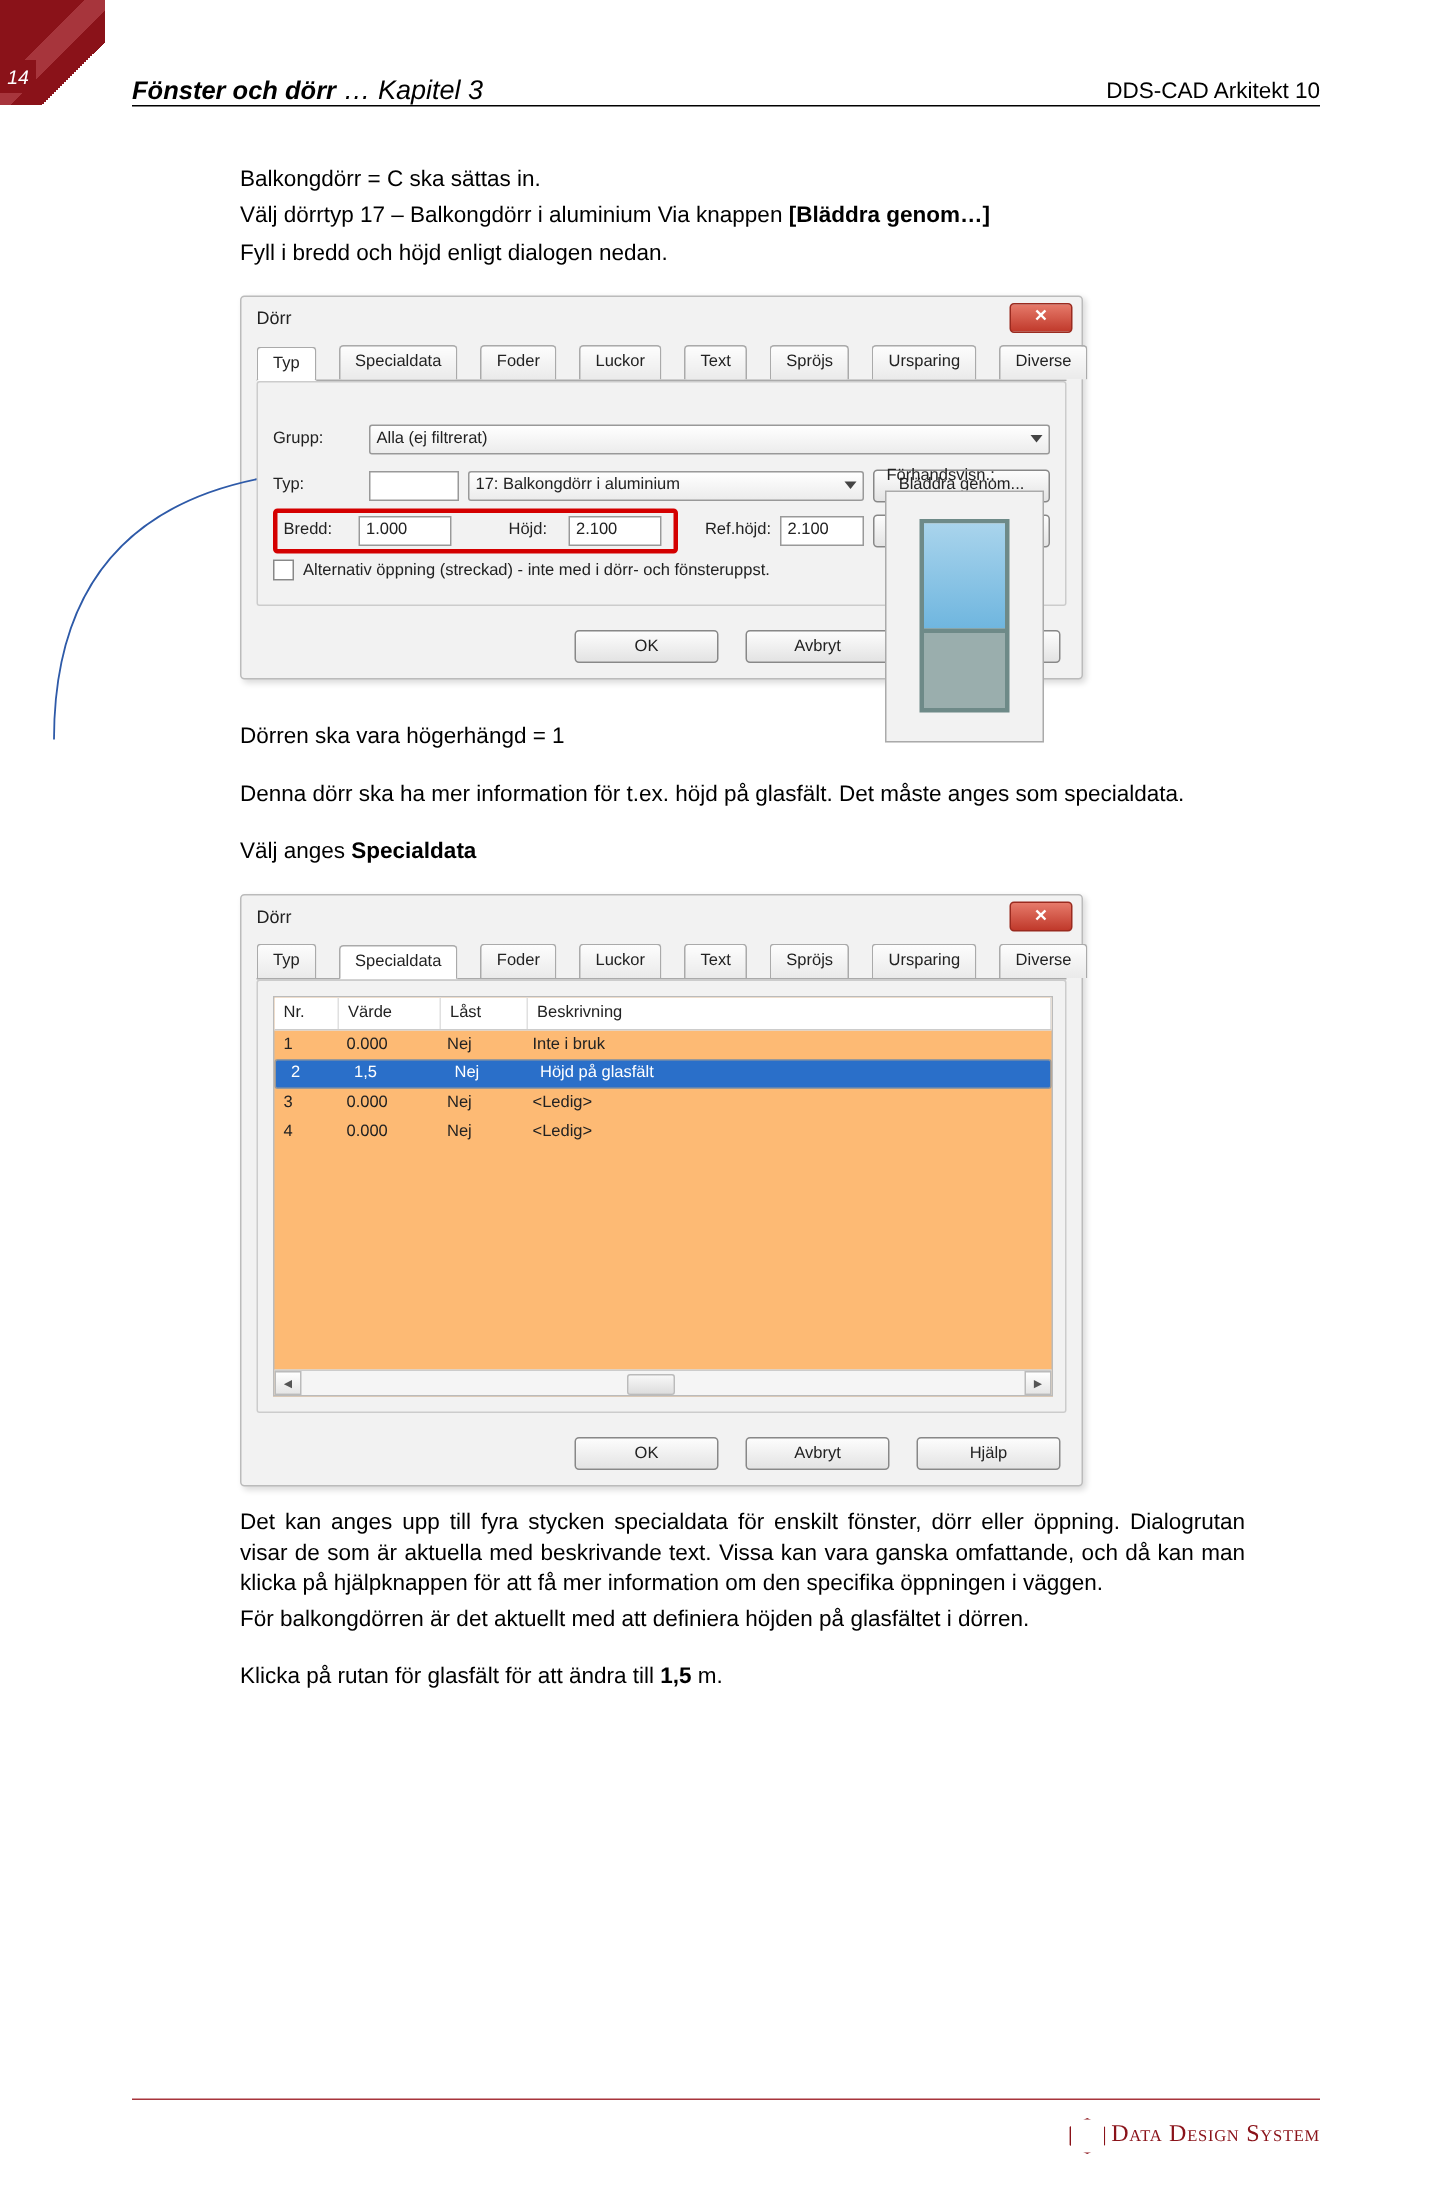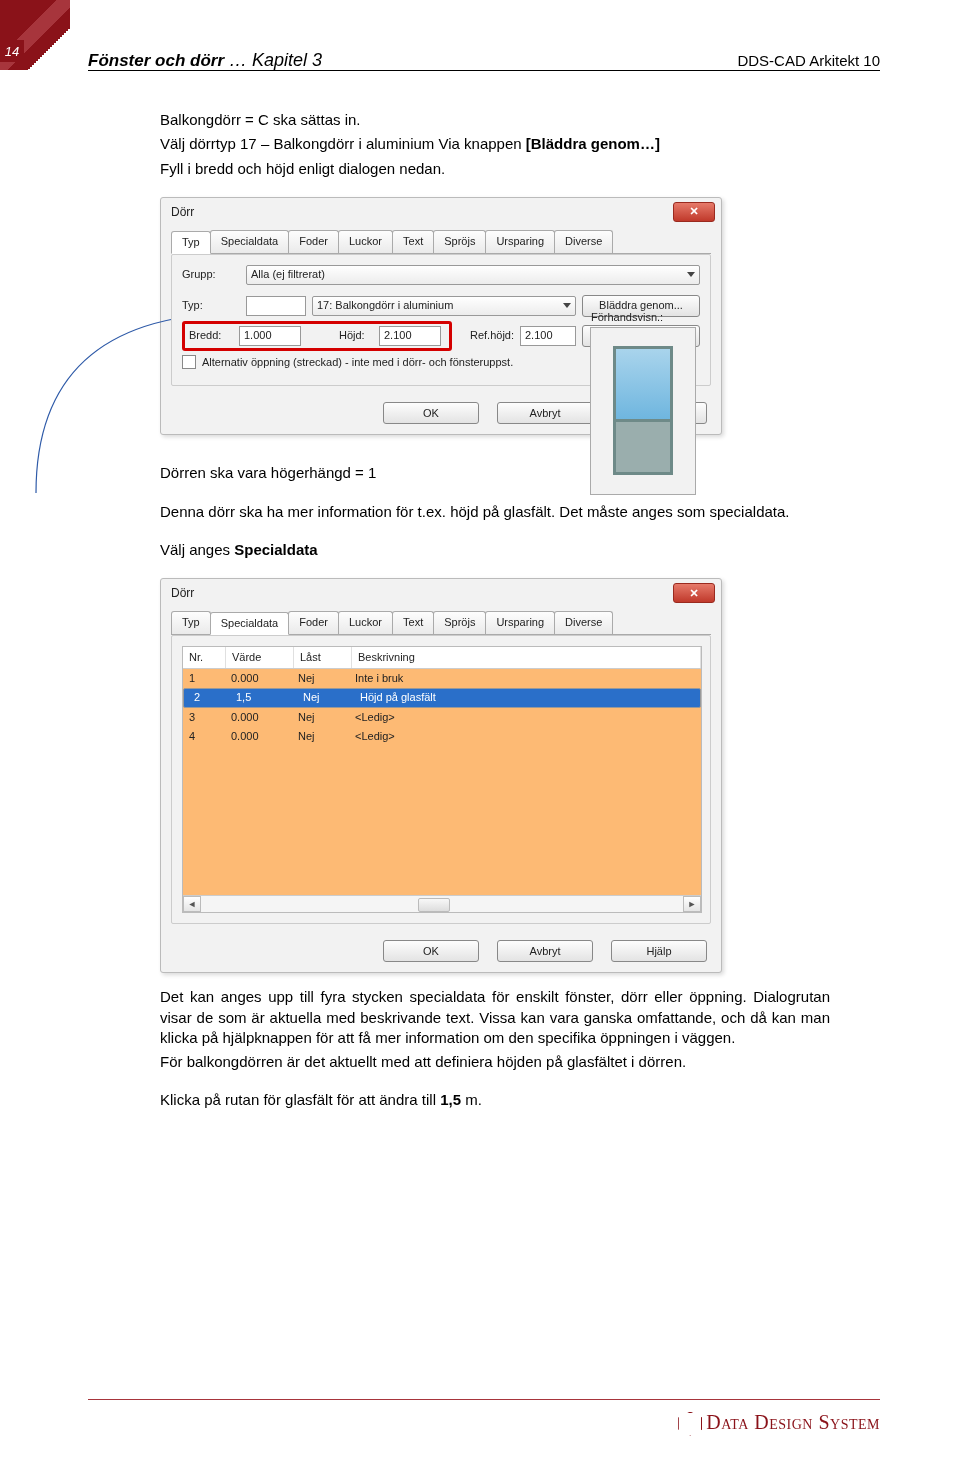--- a/index.html
+++ b/index.html
@@ -11,24 +11,24 @@
 .hdr-left b{font-weight:bold;font-style:italic}
 .hdr-left .chap{font-style:italic;font-size:18px}
 .hdr-right{position:absolute;top:52px;right:80px;font-size:15px}
 .body{position:absolute;top:110px;left:160px;right:130px;font-size:15px;line-height:1.35}
 .body p{margin:0 0 4px 0}
 .body .spc{height:14px}
 .dlg{border:1px solid #bbb;border-radius:3px;background:#f2f2f2;box-shadow:2px 2px 4px rgba(0,0,0,.15);font-size:11px;color:#222;position:relative}
 .dlg .title{display:flex;align-items:center;justify-content:space-between;padding:4px 6px 4px 10px}
 .dlg .title span{font-size:12px}
 .closebtn{width:40px;height:18px;border-radius:3px;background:linear-gradient(#e67a6a,#c0392b);border:1px solid #9a2a1f;display:flex;align-items:center;justify-content:center;color:#fff;font-weight:bold;font-size:11px}
-.tabs{display:flex;border-bottom:1px solid #aaa;margin:4px 10px 0 10px;gap:0}
+.tabs{display:flex;border-bottom:1px solid #aaa;margin:4px 10px 0 10px;gap:16px}
 .tab{padding:3px 10px;border:1px solid #aaa;border-bottom:none;border-radius:3px 3px 0 0;background:linear-gradient(#fdfdfd,#eaeaea);font-size:11px;margin-right:-1px;cursor:default}
 .tab.active{background:#fff;position:relative;top:1px;border-bottom:1px solid #fff}
-.panel{border:1px solid #ccc;border-radius:2px;margin:0 10px 8px 10px;padding:6px 10px 12px 10px;background:#f2f2f2;position:relative}
+.panel{border:1px solid #ccc;border-radius:2px;margin:0 10px 8px 10px;padding:24px 10px 12px 10px;background:#f2f2f2;position:relative}
 .row{display:flex;align-items:center;gap:6px;margin:4px 0}
 .lbl{width:58px;font-size:11px}
 .txt{background:#fff;border:1px solid #999;height:18px;padding:0 4px;font-size:11px;display:flex;align-items:center}
 .sel{background:linear-gradient(#fff,#ececec);border:1px solid #999;height:18px;padding:0 4px;font-size:11px;display:flex;align-items:center;justify-content:space-between;border-radius:2px}
 .caret{width:0;height:0;border-left:4px solid transparent;border-right:4px solid transparent;border-top:5px solid #444;margin-left:6px}
 .btn{background:linear-gradient(#fdfdfd,#e3e3e3);border:1px solid #888;border-radius:3px;height:20px;padding:0 12px;font-size:11px;display:flex;align-items:center;justify-content:center;min-width:70px}
 .redbox{border:3px solid #d40000;border-radius:3px;padding:2px 4px}
 .preview{position:absolute;right:14px;top:72px;width:88px;height:150px;border:1px solid #aaa;display:flex;flex-direction:column;padding:8px;gap:0;background:#f2f2f2}
 .preview .lblp{font-size:11px;text-align:left;position:absolute;top:-18px;left:0}
 .door{width:54px;margin:auto;display:flex;flex-direction:column;border:3px solid #6e8a88}
@@ -42,21 +42,21 @@
 .tbl .hd div{padding:3px 6px;border-right:1px solid #e0e0e0;font-size:11px}
 .tbl .rw{display:flex}
 .tbl .rw div{padding:2px 6px}
 .tbl .rw.sel{background:#2a6fc9;color:#fff}
 .col-nr{width:30px}.col-v{width:55px}.col-l{width:45px}.col-b{flex:1}
 .scrollbar{display:flex;align-items:center;border-top:1px solid #ccc;height:16px;background:#f5f5f5}
 .scrollbar .ar{width:16px;height:14px;border:1px solid #bbb;background:linear-gradient(#fff,#e5e5e5);display:flex;align-items:center;justify-content:center;font-size:9px;color:#555}
 .scrollbar .track{flex:1;position:relative;height:14px}
 .scrollbar .thumb{position:absolute;left:45%;width:30px;height:12px;top:1px;background:linear-gradient(#f8f8f8,#ddd);border:1px solid #bbb;border-radius:2px}
 .footer-line{position:absolute;bottom:60px;left:88px;right:80px;border-top:1px solid #a7353c}
-.footer-logo{position:absolute;bottom:26px;right:80px;display:flex;align-items:center;gap:6px;font-family:"Times New Roman",serif;color:#8a1219;font-size:20px;font-variant:small-caps;letter-spacing:.5px}
+.footer-logo{position:absolute;bottom:26px;right:80px;display:flex;align-items:center;gap:6px;font-family:"Times New Roman",serif;color:#8a1219;font-size:16px;font-variant:small-caps;letter-spacing:.5px}
 .logo-ico{width:22px;height:22px;position:relative}
 .hex{width:22px;height:22px;border:1.5px solid #8a1219;transform:rotate(0deg);clip-path:polygon(50% 0,100% 25%,100% 75%,50% 100%,0 75%,0 25%)}
 </style>
 </head>
 <body>
 
 <div class="page">
  <div class="corner"></div>
  <div class="pg-num-box">14</div>
  <div class="hdr-left"><b>Fönster och dörr</b><span class="chap"> … Kapitel 3</span></div>

